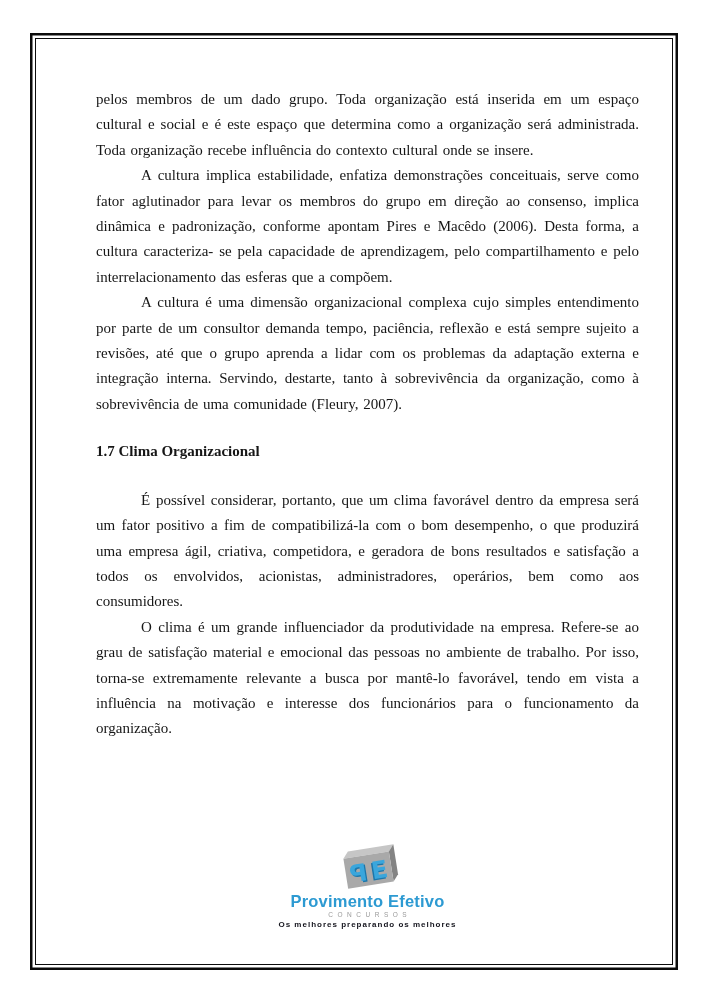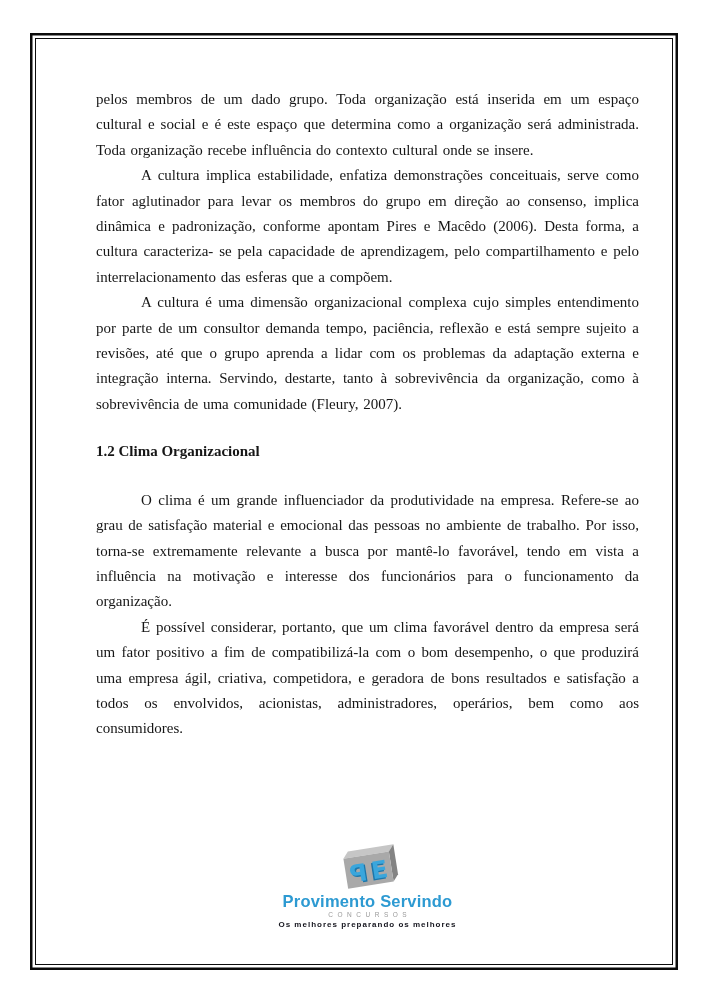--- a/index.html
+++ b/index.html
@@ -74,42 +74,42 @@
 </head>
 <body>
 
 <div class="page">
   <div class="frame">
 
     <p class="para no-indent">pelos membros de um dado grupo. Toda organização está inserida em um espaço cultural e social e é este espaço que determina como a organização será administrada. Toda organização recebe influência do contexto cultural onde se insere.</p>
     <p class="para">A cultura implica estabilidade, enfatiza demonstrações conceituais, serve como fator aglutinador para levar os membros do grupo em direção ao consenso, implica dinâmica e padronização, conforme apontam Pires e Macêdo (2006). Desta forma, a cultura caracteriza- se pela capacidade de aprendizagem, pelo compartilhamento e pelo interrelacionamento das esferas que a compõem.</p>
     <p class="para">A cultura é uma dimensão organizacional complexa cujo simples entendimento por parte de um consultor demanda tempo, paciência, reflexão e está sempre sujeito a revisões, até que o grupo aprenda a lidar com os problemas da adaptação externa e integração interna. Servindo, destarte, tanto à sobrevivência da organização, como à sobrevivência de uma comunidade (Fleury, 2007).</p>
 
-    <h2 class="heading">1.2 Clima Organizacional</h2>
+    <h2 class="heading">1.7 Clima Organizacional</h2>
 
+    <p class="para">É possível considerar, portanto, que um clima favorável dentro da empresa será um fator positivo a fim de compatibilizá-la com o bom desempenho, o que produzirá uma empresa ágil, criativa, competidora, e geradora de bons resultados e satisfação a todos os envolvidos, acionistas, administradores, operários, bem como aos consumidores.</p>
     <p class="para">O clima é um grande influenciador da produtividade na empresa. Refere-se ao grau de satisfação material e emocional das pessoas no ambiente de trabalho. Por isso, torna-se extremamente relevante a busca por mantê-lo favorável, tendo em vista a influência na motivação e interesse dos funcionários para o funcionamento da organização.</p>
-    <p class="para">É possível considerar, portanto, que um clima favorável dentro da empresa será um fator positivo a fim de compatibilizá-la com o bom desempenho, o que produzirá uma empresa ágil, criativa, competidora, e geradora de bons resultados e satisfação a todos os envolvidos, acionistas, administradores, operários, bem como aos consumidores.</p>
 
     <div class="logo">
       <svg class="logo-mark" width="74" height="46" viewBox="0 0 74 50" aria-hidden="true">
         <g transform="rotate(-9 37 25)">
 
           <polygon points="12,12 18,5 68,5 62,12" fill="#c6c6c6"></polygon>
 
           <polygon points="62,12 68,5 68,38 62,45" fill="#848484"></polygon>
 
           <rect x="12" y="12" width="50" height="33" fill="#a9a9a9"></rect>
 
           <g font-family="DejaVu Sans, sans-serif" font-weight="bold" font-size="26">
             <text x="-36.5" y="40.5" transform="scale(-1,1)" fill="#1c76aa">P</text>
             <text x="38.5" y="40.5" fill="#1c76aa">E</text>
             <text x="-35" y="39" transform="scale(-1,1)" fill="#3aa6dc">P</text>
             <text x="40" y="39" fill="#3aa6dc">E</text>
           </g>
         </g>
       </svg>
-      <div class="brand" style="color:#2d9ad2">Provimento Servindo</div>
+      <div class="brand" style="color:#2d9ad2">Provimento Efetivo</div>
       <div class="division" style="color:#9a9a9a">CONCURSOS</div>
       <div class="tagline" style="color:#15151e">Os melhores preparando os melhores</div>
     </div>
 
   </div>
 </div>
 
 </body></html>

